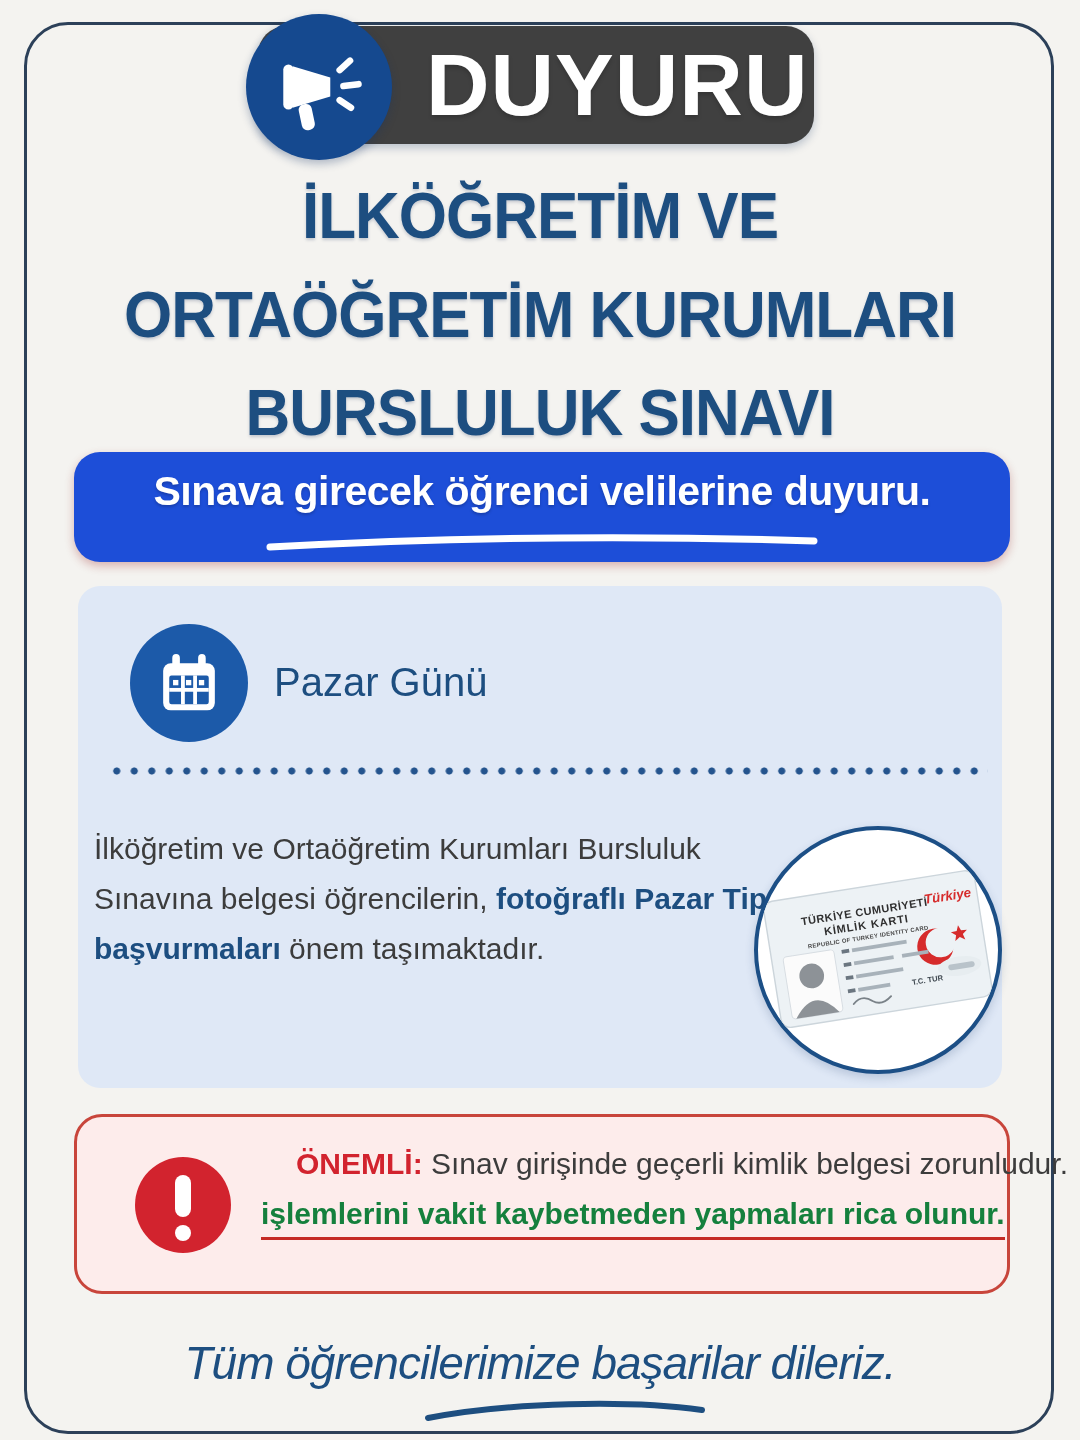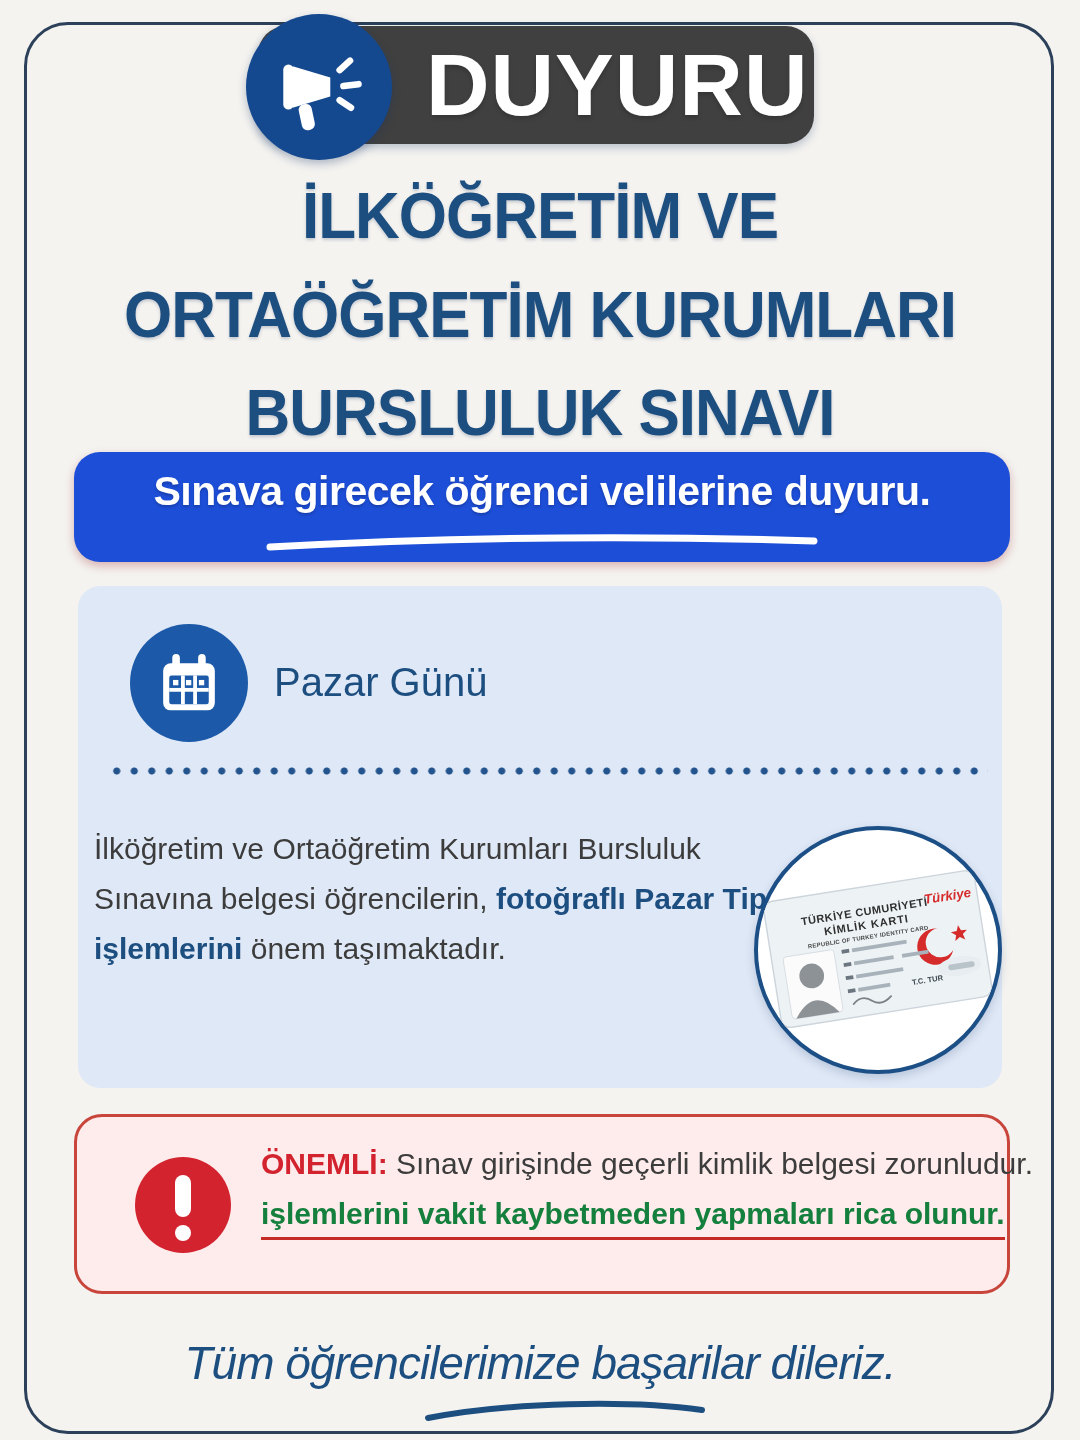--- a/index.html
+++ b/index.html
@@ -95,21 +95,21 @@
     position:absolute;left:74px;top:1114px;width:936px;height:180px;
     background:#fdeceb;border:3px solid #c8453b;border-radius:28px;box-sizing:border-box;
   }
   .warn-icon{
     position:absolute;left:58px;top:40px;width:96px;height:96px;
     background:#d2232e;border-radius:50%;
   }
   .warn-bar{position:absolute;left:40px;top:18px;width:16px;height:42px;border-radius:8px;background:#ffffff;}
   .warn-dot{position:absolute;left:40px;top:68px;width:16px;height:16px;border-radius:50%;background:#ffffff;}
   .warn-text{position:absolute;left:184px;top:22px;width:740px;font-size:30px;line-height:50px;color:#3c3c3c;font-weight:500;}
-  .wlabel{color:#d2232e;font-weight:800;}
+  .wlabel{color:#d2232e;font-weight:800;margin-left:35px;}
   .whl{
     color:#15803d;font-weight:800;
     border-bottom:3px solid #c52a24;padding-bottom:2px;
     display:inline-block;line-height:42px;
   }
   .wline{white-space:nowrap;}
 
   
   .footer{
     position:absolute;left:0;top:1336px;width:1080px;text-align:center;
@@ -179,21 +179,21 @@
     <div class="dotted"></div>
 
     <div class="para">
       <div class="pline">
         <span>İlköğretim ve Ortaöğretim Kurumları Bursluluk</span>
       </div>
       <div class="pline">
         <span>Sınavına belgesi öğrencilerin, </span><span class="pbold">fotoğraflı Pazar Tip</span>
       </div>
       <div class="pline">
-        <span class="pbold">işlemlerini</span><span> önem taşımaktadır.</span>
+        <span class="pbold">başvurmaları</span><span> önem taşımaktadır.</span>
       </div>
     </div>
 
     <div class="idbadge">
       <svg viewBox="0 0 252 252">
         <g transform="rotate(-9 126 126)">
           <rect x="14" y="58" width="224" height="134" rx="10" fill="#edf2f5" stroke="#ccd5db" stroke-width="1.5"></rect>
           <text class="idcard-text" x="118" y="88" text-anchor="middle" font-size="11.5" font-weight="bold" fill="#2f2f2f" letter-spacing="0.5">TÜRKİYE CUMURİYETİ</text>
           <text class="idcard-text" x="118" y="102" text-anchor="middle" font-size="11.5" font-weight="bold" fill="#2f2f2f" letter-spacing="1">KİMLİK KARTI</text>
           <text class="idcard-text" x="118" y="113" text-anchor="middle" font-size="6.2" font-weight="600" fill="#4a4a4a" letter-spacing="0.3">REPUBLIC OF TURKEY IDENTITY CARD</text>

